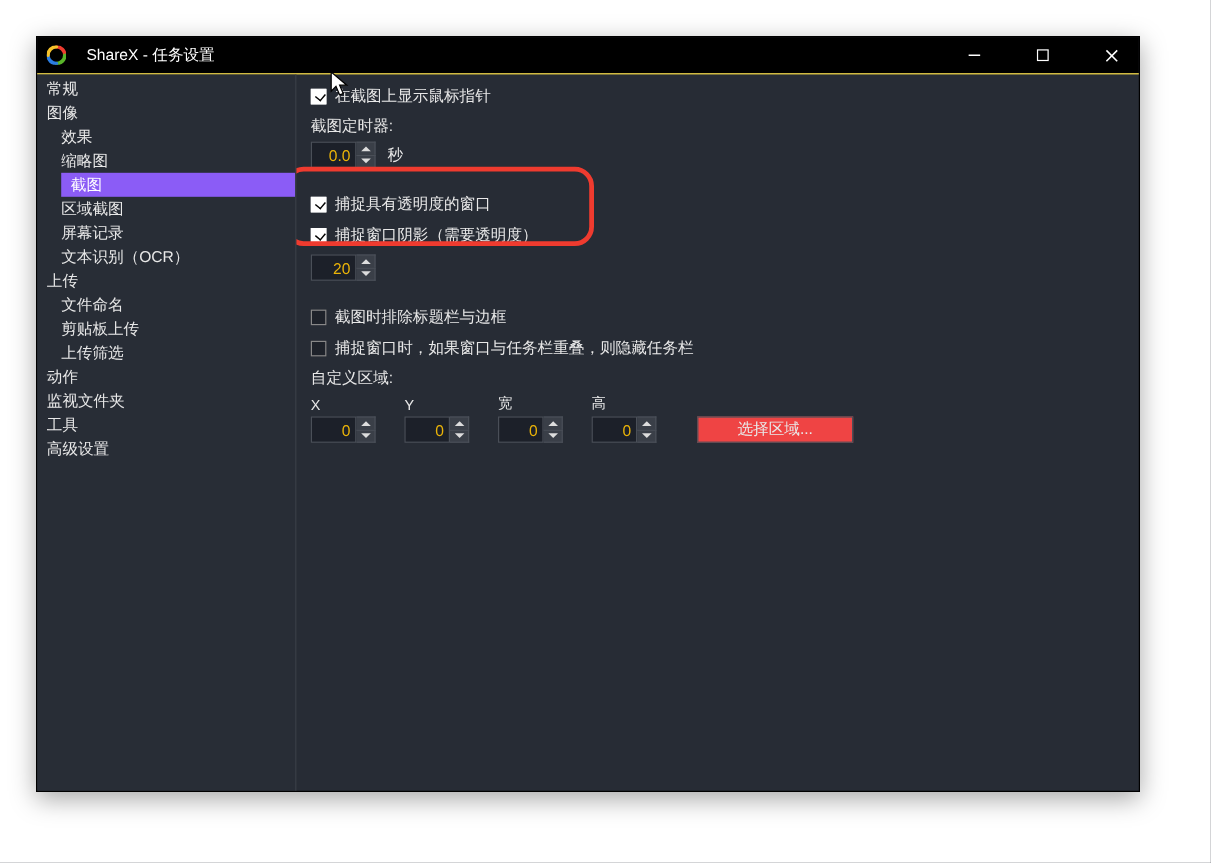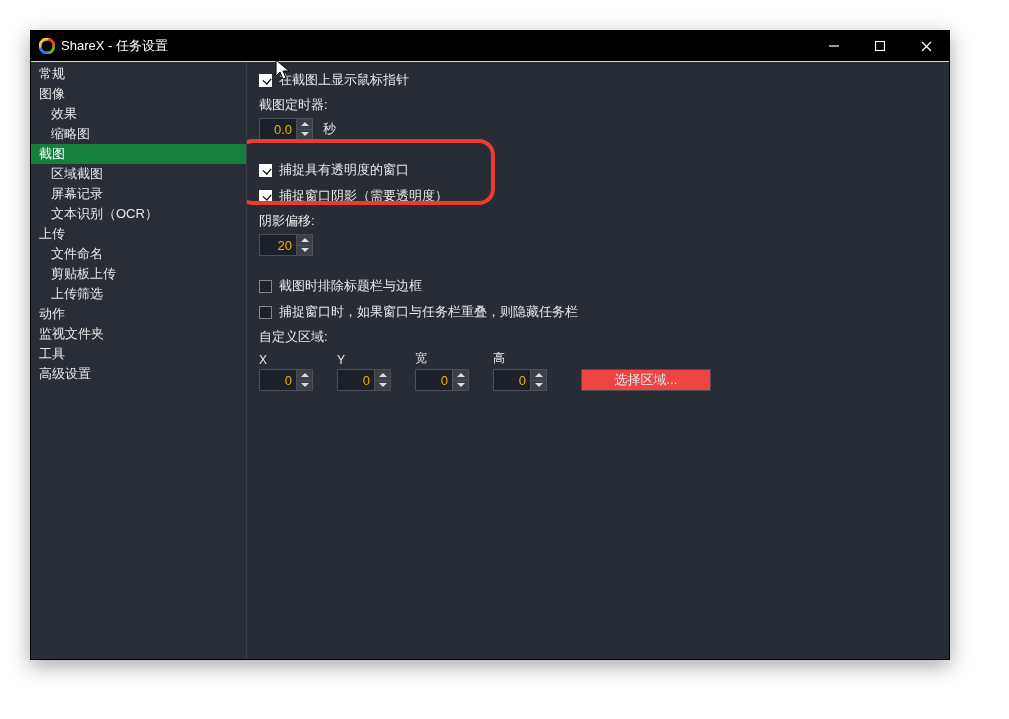--- a/index.html
+++ b/index.html
@@ -22,20 +22,21 @@
     position: relative;
   }
   .titlebar {
     height: 30px;
     background: #000;
     display: flex;
     align-items: center;
     color: #fff;
     font-size: 13px;
     user-select: none;
+    gap: 11px;
   }
   .titlebar .app-icon { margin: 0 6px 0 8px; display:flex; }
   .titlebar .title { flex: 0 0 auto; }
   .titlebar .spacer { flex: 1; }
   .win-btn {
     width: 46px; height: 30px;
     display:flex; align-items:center; justify-content:center;
     color:#fff;
   }
   .win-btn svg { display:block; }
@@ -54,22 +55,23 @@
   }
   .nav-item {
     padding: 1px 8px 1px 8px;
     line-height:18px;
     color:#e8e8e8;
     cursor:default;
     white-space:nowrap;
   }
   .nav-item.depth1 { padding-left:20px; }
   .nav-item.selected {
-    background:#15803d;
+    background:#8b5cf6;
     color:#fff;
+    margin-left:20px;
   }
   .content {
     flex:1;
     padding:8px 12px;
     position:relative;
     overflow:auto;
   }
   .row { display:flex; align-items:center; margin-bottom:6px; min-height:20px;}
   .checkbox {
     width:13px; height:13px;
@@ -235,21 +237,20 @@
 
       <div class="row">
         <span id="cb2" class="checkbox checked"></span>
         <span class="label-txt">捕捉具有透明度的窗口</span>
       </div>
       <div class="row">
         <span id="cb3" class="checkbox checked"></span>
         <span class="label-txt">捕捉窗口阴影（需要透明度）</span>
       </div>
 
-      <div class="section-label">阴影偏移:</div>
       <div class="row">
         <div class="spinner">
           <input value="20" style="">
           <div class="spin-btns">
             <div class="sbtn">
                 <div class="tri-up"></div>
               </div>
             <div class="sbtn">
                 <div class="tri-down"></div>
               </div>

